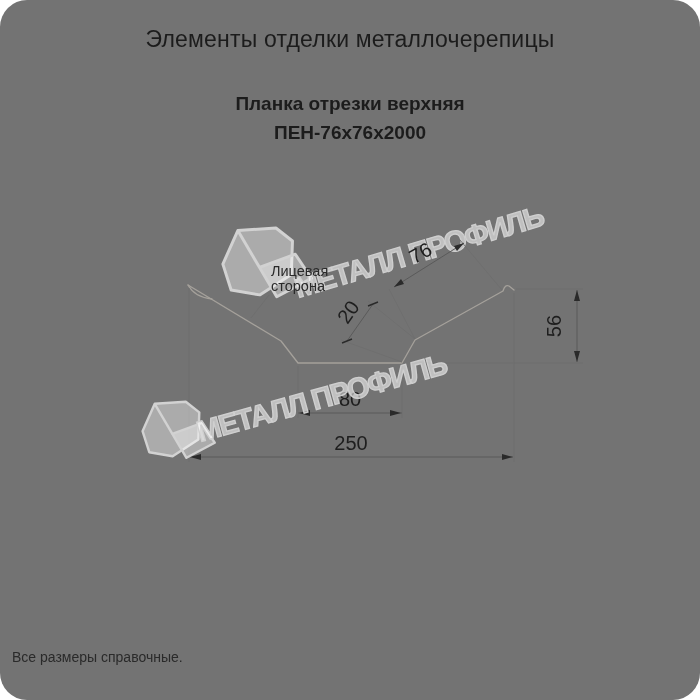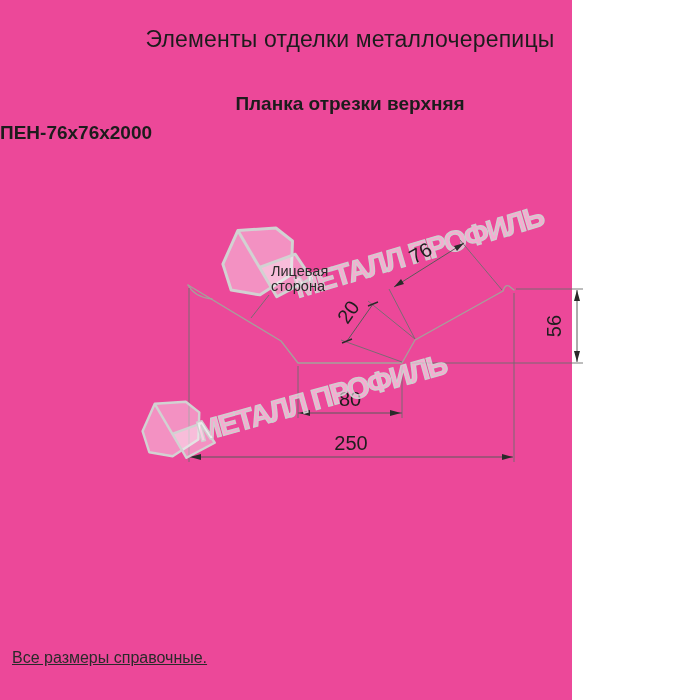--- a/index.html
+++ b/index.html
@@ -6,23 +6,24 @@
     margin: 0;
     padding: 0;
     width: 700px;
     height: 700px;
     background: #ffffff;
     font-family: "Liberation Sans", sans-serif;
     overflow: hidden;
   }
   .page {
     position: relative;
-    width: 572px;
+    width: 700px;
     height: 700px;
-    background: #ec4899;
+    background: #737373;
+    border-radius: 27px;
   }
   .title {
     position: absolute;
     top: 26px;
     left: 0;
     width: 700px;
     text-align: center;
     font-size: 23px;
     font-weight: 400;
     color: #1c1c1c;
@@ -36,40 +37,39 @@
     text-align: center;
     font-size: 19px;
     font-weight: 700;
     color: #1c1c1c;
   }
   .model {
     position: absolute;
     top: 122px;
     left: 0;
     width: 700px;
-    text-align: left;
+    text-align: center;
     font-size: 19px;
     font-weight: 700;
     color: #1c1c1c;
   }
   .drawing-svg {
     position: absolute;
     top: 0;
     left: 0;
     width: 700px;
     height: 700px;
   }
   .notes {
     position: absolute;
     left: 12px;
     top: 649px;
-    font-size: 16px;
+    font-size: 14px;
     line-height: 17px;
     color: #2a2a2a;
-    text-decoration: underline;
   }
   
   .profile-line { stroke: #a5a19b; stroke-width: 1.3; fill: none; stroke-linejoin: round; stroke-linecap: round; }
   .dim-line    { stroke: #5a5a5a; stroke-width: 1; fill: none; }
   .ext-line    { stroke: #6e6e6e; stroke-width: 0.9; fill: none; }
   .arrow       { fill: #2a2a2a; stroke: none; }
   .tick        { stroke: #2a2a2a; stroke-width: 1.4; }
   .dim-text    { fill: #1e1e1e; font-size: 20px; font-family: "Liberation Sans", sans-serif; }
   .small-label { fill: #2a2a2a; font-size: 14.5px; font-family: "Liberation Sans", sans-serif; }
   .wm-text {

